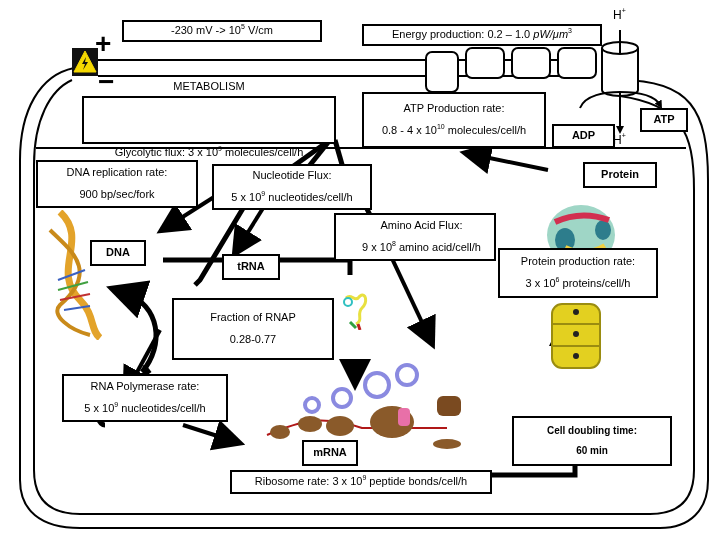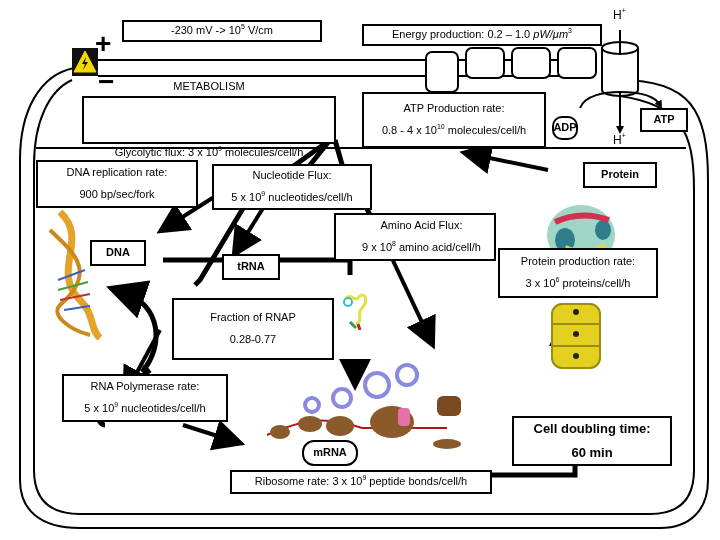--- a/index.html
+++ b/index.html
@@ -94,21 +94,21 @@
   <span class="l"><span>-230 mV -&gt; 10</span><sup>5</sup><span> V/cm</span></span>
 </div>
 
 <div class="box" style="left:362px;top:24px;width:240px;height:22px;font-weight:normal;">
   <span class="l"><span>Energy production: 0.2 – 1.0 </span><i>pW/μm</i><sup>3</sup></span>
 </div>
 
 <div class="label" style="left:613px;top:8px;"><span>H</span><sup>+</sup></div>
 <div class="label" style="left:613px;top:133px;"><span>H</span><sup>+</sup></div>
 
-<div class="box" style="left:552px;top:116px;width:26px;height:24px;border-radius:10px;">
+<div class="box" style="left:552px;top:124px;width:63px;height:24px;">
     <span class="l">ADP</span>
   </div>
 <div class="box" style="left:640px;top:108px;width:48px;height:24px;">
     <span class="l">ATP</span>
   </div>
 
 <div class="box" style="left:82px;top:96px;width:254px;height:48px;font-weight:normal;gap:44px;">
   <span class="l">METABOLISM</span>
   <span class="l gap"><span>Glycolytic flux: 3 x 10</span><sup>9</sup><span> molecules/cell/h</span></span>
 </div>
@@ -211,24 +211,24 @@
     <rect x="136" y="48" width="12" height="18" rx="4" fill="#e870a8"></rect>
     <circle cx="50" cy="45" r="7" fill="none" stroke="#8a8ae0" stroke-width="4"></circle>
     <circle cx="80" cy="38" r="9" fill="none" stroke="#8a8ae0" stroke-width="4"></circle>
     <circle cx="115" cy="25" r="12" fill="none" stroke="#8a8ae0" stroke-width="4"></circle>
     <circle cx="145" cy="15" r="10" fill="none" stroke="#8a8ae0" stroke-width="4"></circle>
     <rect x="175" y="36" width="24" height="20" rx="6" fill="#7a4a20"></rect>
     <ellipse cx="185" cy="84" rx="14" ry="5" fill="#8a5a2a"></ellipse>
   </svg>
 </div>
 
-<div class="box" style="left:302px;top:440px;width:56px;height:26px;border-radius:12px;">
+<div class="box" style="left:302px;top:440px;width:56px;height:26px;">
     <span class="l">mRNA</span>
   </div>
 
 <div class="box" style="left:230px;top:470px;width:262px;height:24px;font-weight:normal;">
   <span class="l"><span>Ribosome rate: 3 x 10</span><sup>9</sup><span> peptide bonds/cell/h</span></span>
 </div>
 
-<div class="box" style="left:512px;top:416px;width:160px;height:50px;font-size:13px;">
+<div class="box" style="left:512px;top:416px;width:160px;height:50px;font-size:10px;">
   <span class="l">Cell doubling time:</span>
   <span class="l gap">60 min</span>
 </div>
 
 </body></html>

